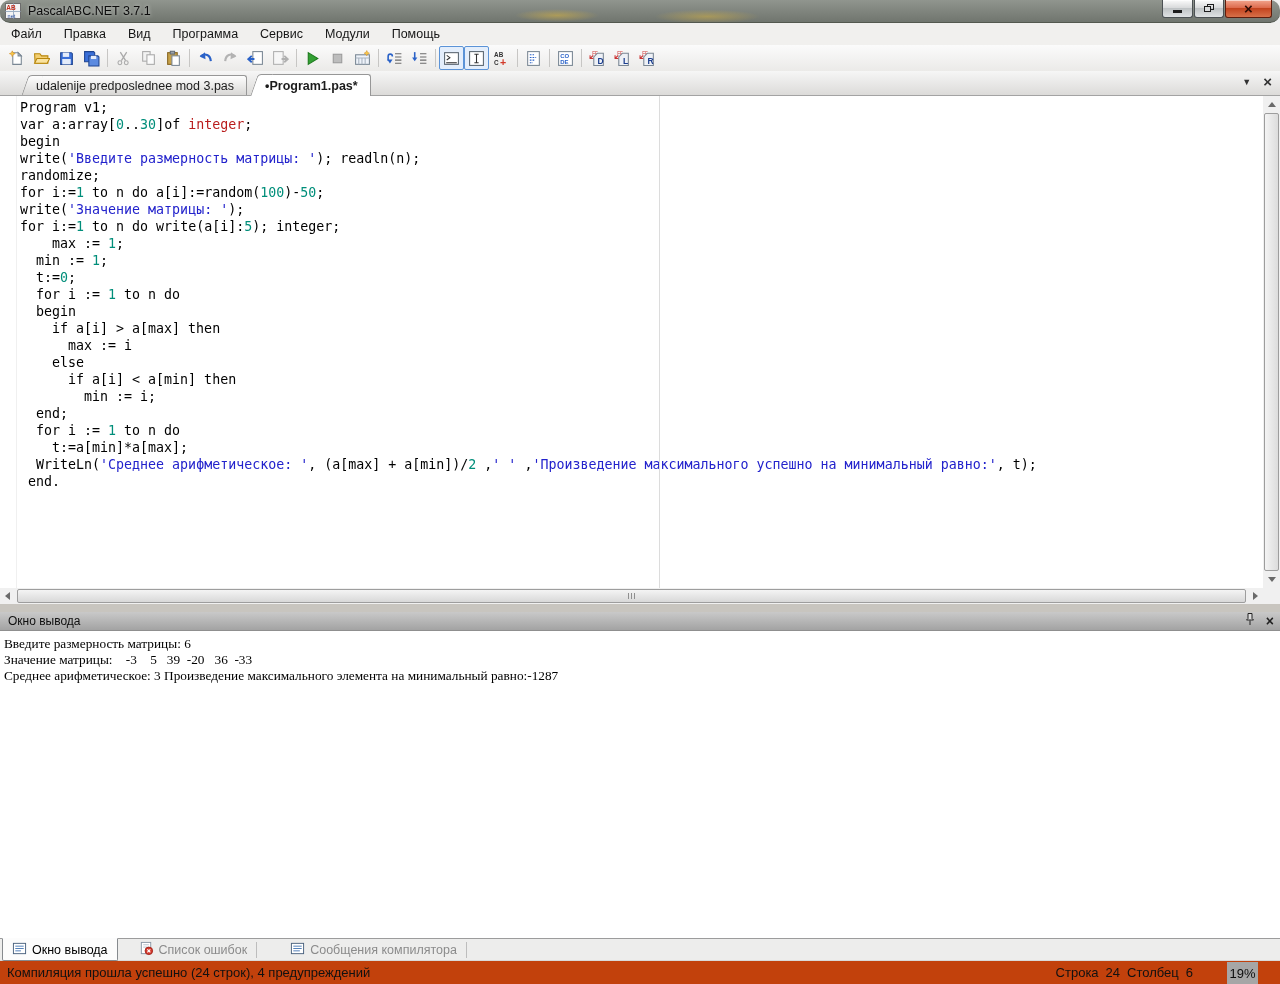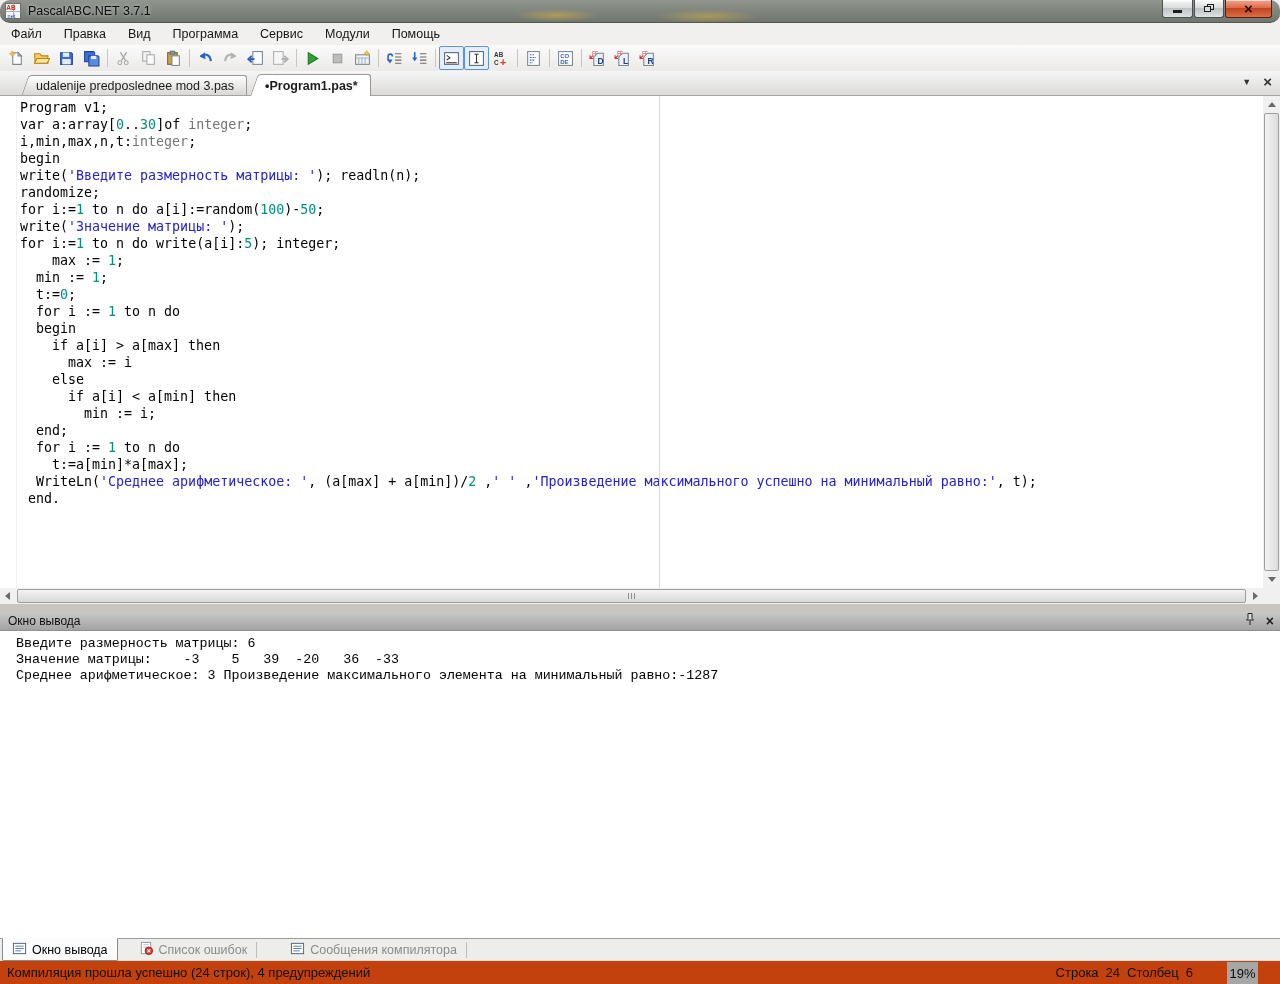--- a/index.html
+++ b/index.html
@@ -53,21 +53,21 @@
   .tab.active{background:#ffffff;height:21px;margin-bottom:-1px;font-weight:bold;z-index:3;}
   .tab-tools{position:absolute;right:8px;top:5px;display:flex;gap:12px;align-items:center;color:#333;}
   .tt{font-size:9px;line-height:12px;} .tt.x{font-size:15px;font-weight:bold;line-height:12px;}
   
   .editor{position:absolute;top:96px;left:0;right:0;height:508px;background:#fff;}
   .gutter-line{position:absolute;left:16px;top:0;bottom:16px;width:1px;background:#f0f0f0;}
   .ruler{position:absolute;left:659px;top:0;bottom:16px;width:1px;background:#dcdcdc;}
   .code{position:absolute;left:0;top:0;right:17px;bottom:16px;padding:3px 0 0 20px;overflow:hidden;
     font-family:"DejaVu Sans Mono","Liberation Mono",monospace;font-size:13.3px;line-height:17px;}
   .cl{white-space:pre;}
-  .tk-t{color:#000000;} .tk-s{color:#2222cc;} .tk-y{color:#737373;} .tk-n{color:#008e7a;}
+  .tk-t{color:#000000;} .tk-s{color:#2222cc;} .tk-y{color:#b91c1c;} .tk-n{color:#008e7a;}
   
   .vscroll{position:absolute;right:0;top:0;bottom:16px;width:17px;background:#f0f0f0;}
   .hscroll{position:absolute;left:0;right:17px;bottom:0;height:16px;background:#f0f0f0;}
   .scroll-corner{position:absolute;right:0;bottom:0;width:17px;height:16px;background:#f0f0f0;}
   .sb-arrow{position:absolute;width:0;height:0;}
   .vscroll .up{left:5px;top:6px;border-left:4px solid transparent;border-right:4px solid transparent;border-bottom:5px solid #6a6a6a;}
   .vscroll .down{left:5px;bottom:6px;border-left:4px solid transparent;border-right:4px solid transparent;border-top:5px solid #6a6a6a;}
   .hscroll .left{left:5px;top:4px;border-top:4px solid transparent;border-bottom:4px solid transparent;border-right:5px solid #6a6a6a;}
   .hscroll .right{right:5px;top:4px;border-top:4px solid transparent;border-bottom:4px solid transparent;border-left:5px solid #6a6a6a;}
   .vthumb{position:absolute;left:1px;right:1px;top:17px;bottom:17px;border:1px solid #9d9d9d;border-radius:2px;
@@ -77,22 +77,22 @@
   .hthumb::after{content:"";position:absolute;left:50%;top:3px;bottom:3px;width:7px;margin-left:-4px;
     background:repeating-linear-gradient(90deg,#8f8f8f 0 1px,transparent 1px 3px);}
   
   .splitter{position:absolute;top:604px;left:0;right:0;height:8px;background:#c8c5bf;}
   .outheader{position:absolute;top:612px;left:0;right:0;height:18px;
     background:linear-gradient(#c9c9c9,#a3a3a3);border-bottom:1px solid #8f8f8f;
     font-size:12px;color:#101010;line-height:18px;padding-left:8px;}
   .oh-tools{position:absolute;right:6px;top:0;height:18px;display:flex;gap:10px;align-items:center;color:#222;}
   .oh-x{font-size:14px;font-weight:bold;}
   .outcontent{position:absolute;top:631px;left:0;right:0;height:307px;background:#fff;
-    font-family:Liberation Mono, monospace;font-size:13.3px;line-height:16px;
-    padding:5px 0 0 16px;}
+    font-family:Liberation Serif, serif;font-size:13.3px;line-height:16px;
+    padding:5px 0 0 4px;}
   .ol{white-space:pre;color:#000;}
   
   .bottomtabs{position:absolute;top:938px;left:0;right:0;height:22px;background:#ededec;
     border-top:1px solid #9c9c9c;display:flex;align-items:stretch;padding-left:2px;}
   .btab{display:flex;align-items:center;gap:5px;padding:0 9px;font-size:12.5px;color:#8b8b8b;position:relative;}
   .btab svg{width:15px;height:15px;}
   .btab.inactive{border-right:1px solid #bdbdbd;margin:3px 12px;padding-top:0;padding-bottom:0;}
   .btab.active{background:#fcfcfc;border:1px solid #868a8e;border-top:1px solid #fcfcfc;margin-top:-1px;
     border-radius:0 0 2px 2px;color:#000;z-index:2;}
   
@@ -387,21 +387,20 @@
     <span class="tt">▼</span>
     <span class="tt x">×</span>
   </div>
 </div>
 
 <div class="editor">
   <div class="gutter-line"></div>
   <div class="code">
       <div class="cl"><span class="tk-t">Program v1;</span></div>
       <div class="cl"><span class="tk-t">var a:array[</span><span class="tk-n">0</span><span class="tk-t">..</span><span class="tk-n">30</span><span class="tk-t">]of </span><span class="tk-y">integer</span><span class="tk-t">;</span></div>
-      <div class="cl"><span class="tk-t">i,min,max,n,t:</span><span class="tk-y">integer</span><span class="tk-t">;</span></div>
       <div class="cl"><span class="tk-t">begin</span></div>
       <div class="cl"><span class="tk-t">write(</span><span class="tk-s">'Введите размерность матрицы: '</span><span class="tk-t">); readln(n);</span></div>
       <div class="cl"><span class="tk-t">randomize;</span></div>
       <div class="cl"><span class="tk-t">for i:=</span><span class="tk-n">1</span><span class="tk-t"> to n do a[i]:=random(</span><span class="tk-n">100</span><span class="tk-t">)-</span><span class="tk-n">50</span><span class="tk-t">;</span></div>
       <div class="cl"><span class="tk-t">write(</span><span class="tk-s">'Значение матрицы: '</span><span class="tk-t">);</span></div>
       <div class="cl"><span class="tk-t">for i:=</span><span class="tk-n">1</span><span class="tk-t"> to n do write(a[i]:</span><span class="tk-n">5</span><span class="tk-t">); integer;</span></div>
       <div class="cl"><span class="tk-t">    max := </span><span class="tk-n">1</span><span class="tk-t">;</span></div>
       <div class="cl"><span class="tk-t">  min := </span><span class="tk-n">1</span><span class="tk-t">;</span></div>
       <div class="cl"><span class="tk-t">  t:=</span><span class="tk-n">0</span><span class="tk-t">;</span></div>
       <div class="cl"><span class="tk-t">  for i := </span><span class="tk-n">1</span><span class="tk-t"> to n do</span></div>

